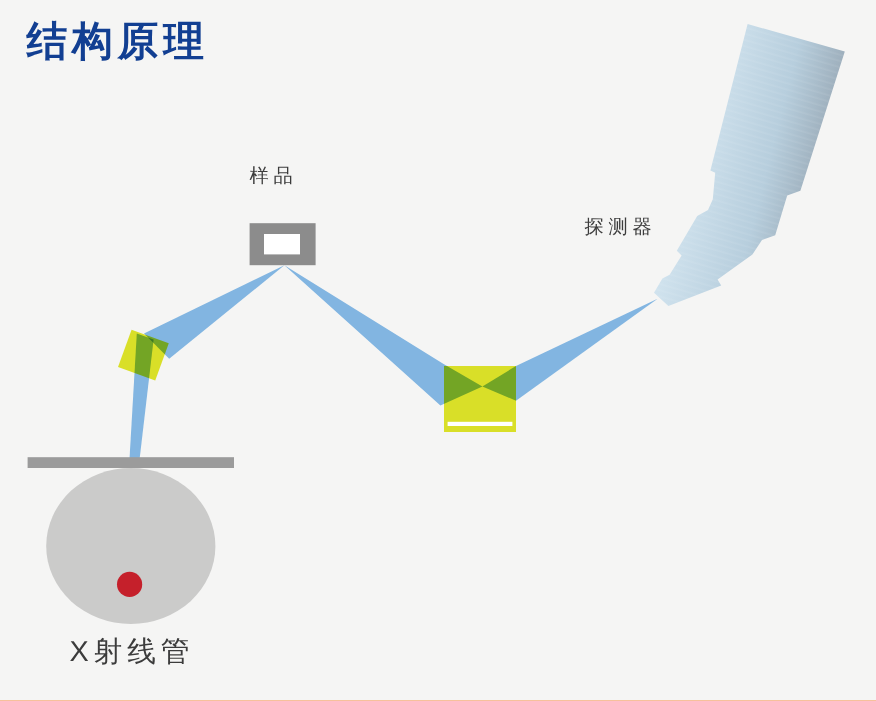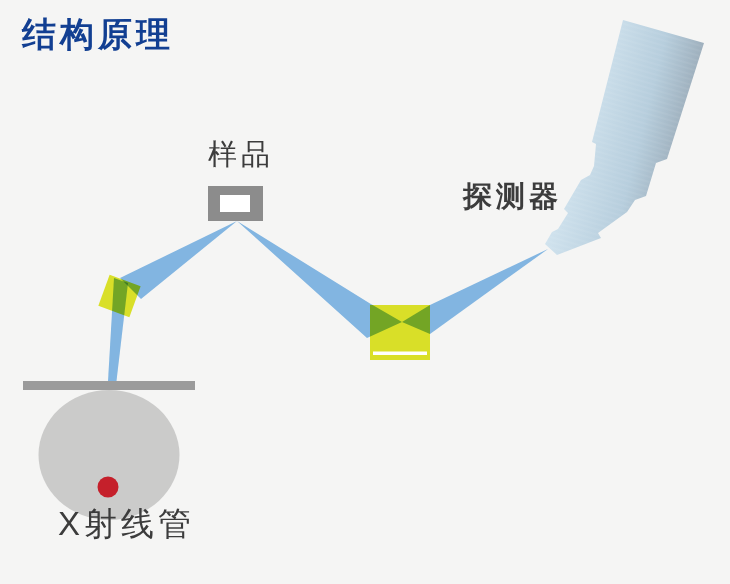--- a/index.html
+++ b/index.html
@@ -8,40 +8,40 @@
   #canvas {
     position: relative;
     width: 730px; height: 584px;
     background: #f97316;
     overflow: hidden;
   }
   #schematic { position: absolute; left: 0; top: 0; isolation: isolate; }
   .beam { mix-blend-mode: multiply; }
   .label {
     position: absolute;
-    font-size: 29px;
+    font-size: 16px;
     color: #3c3c3c;
     letter-spacing: 4px;
     white-space: nowrap;
     line-height: 1.1;
   }
   #page-title {
     position: absolute;
     left: 22px; top: 12px;
     font-size: 34px;
     font-weight: bold;
     letter-spacing: 4px;
     color: #123f92;
     white-space: nowrap;
   }
   #label-sample            { left: 208px; top: 139px; }
-  #label-detector          { left: 463px; top: 181px; font-weight: bold; }
+  #label-detector          { left: 487px; top: 181px; }
   #label-primary-crystal   { left: 43px;  top: 227px; }
   #label-secondary-crystal { left: 342px; top: 371px; }
-  #label-xray-tube         { left: 58px;  top: 506px; font-size: 33px; }
+  #label-xray-tube         { left: 58px;  top: 531px; font-size: 24px; }
 </style>
 </head>
 <body>
 
 <div id="canvas">
 
   <svg id="schematic" width="730" height="584" viewBox="0 0 730 584" xmlns="http://www.w3.org/2000/svg">
     <defs>
       <linearGradient id="detGrad" gradientUnits="userSpaceOnUse" x1="578" y1="100" x2="712" y2="134">
         <stop offset="0" stop-color="#d2e4ef"></stop>

